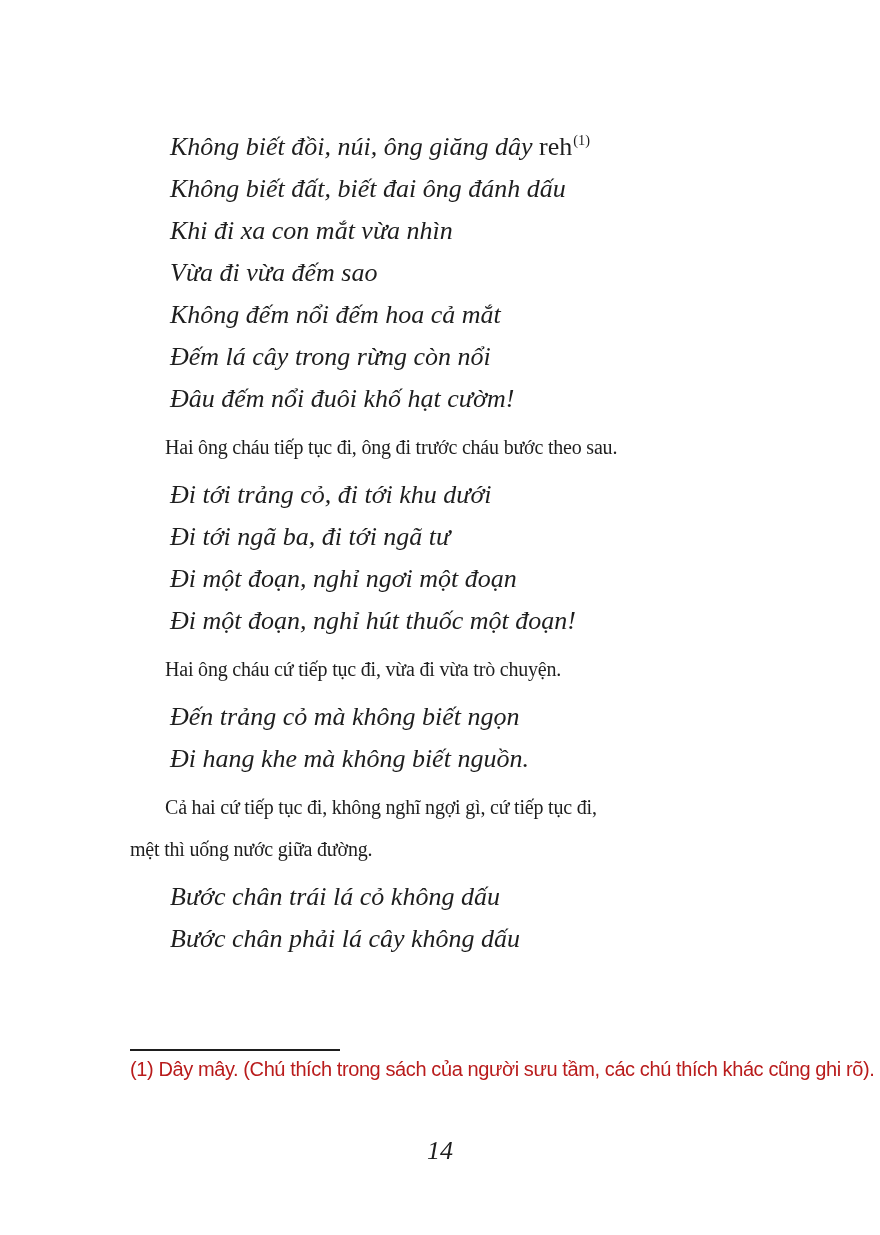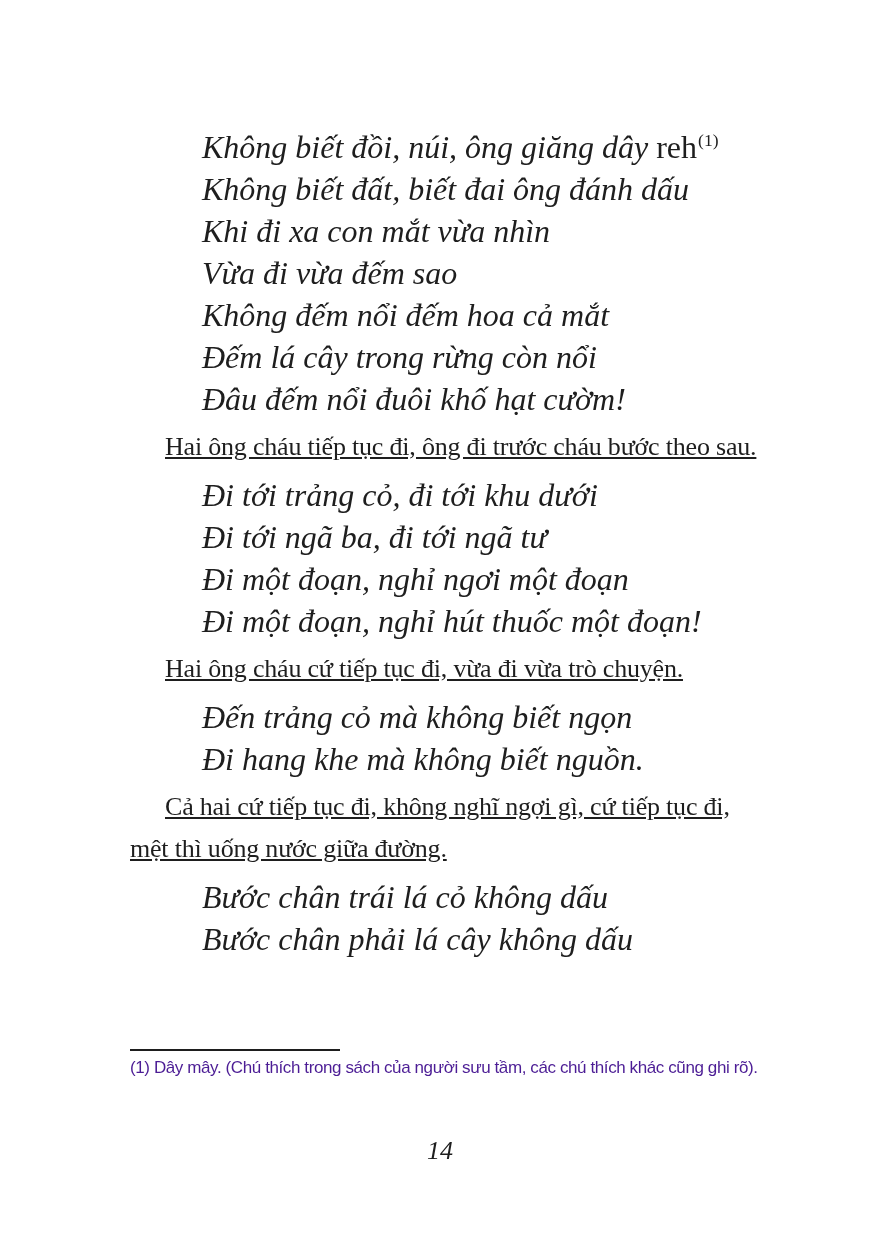--- a/index.html
+++ b/index.html
@@ -18,33 +18,32 @@
     background: #ffffff;
   }
   .content {
     position: absolute;
     left: 130px;
     top: 126px;
     width: 620px;
   }
   .verse {
     font-style: italic;
-    font-size: 32px;
+    font-size: 26px;
     line-height: 42px;
-    margin: 6px 0 6px 72px;
+    margin: 6px 0 6px 40px;
   }
   .content > .verse:first-child { margin-top: 0; }
   .verse-line { white-space: nowrap; }
   .prose {
     font-style: normal;
-    font-size: 26px;
+    font-size: 20px;
     line-height: 42px;
     margin: 6px 0;
     letter-spacing: -0.2px;
-    text-decoration: underline;
   }
   .prose-line { white-space: nowrap; }
   .prose-line.first { text-indent: 35px; }
   .roman { font-style: normal; }
   sup.fn-ref {
     font-style: normal;
     font-size: 0.55em;
     line-height: 0;
     vertical-align: super;
     margin-left: 1px;
@@ -55,24 +54,24 @@
     top: 1049px;
     width: 210px;
     border-top: 2px solid #1e1e1e;
   }
   .footnote {
     position: absolute;
     left: 130px;
     top: 1058px;
     width: 645px;
     font-family: "Liberation Sans", sans-serif;
-    font-size: 17px;
+    font-size: 20px;
     letter-spacing: -0.4px;
     white-space: nowrap;
-    color: #4c1d95;
+    color: #b91c1c;
   }
   .page-number {
     position: absolute;
     left: 0;
     right: 0;
     top: 1136px;
     text-align: center;
     font-style: italic;
     font-size: 26px;
     color: #1e1e1e;

